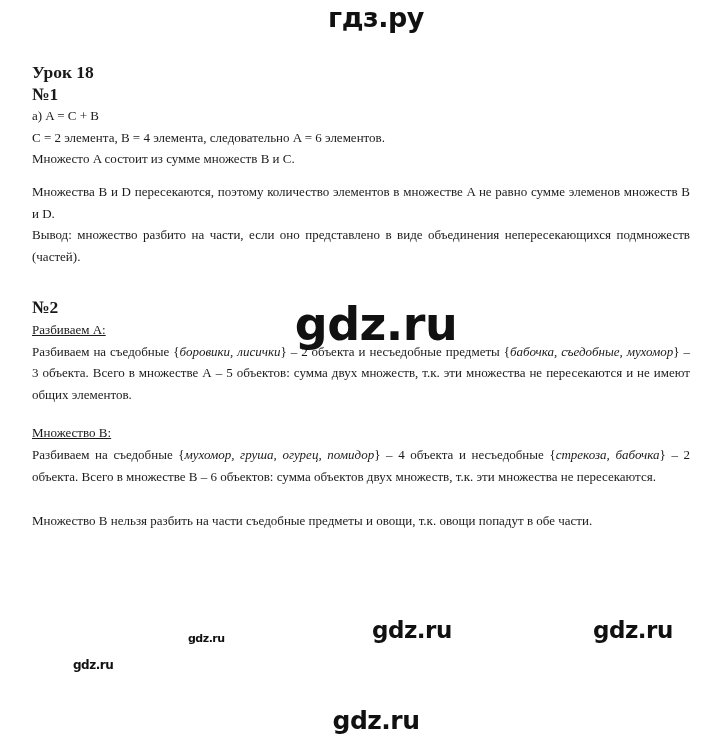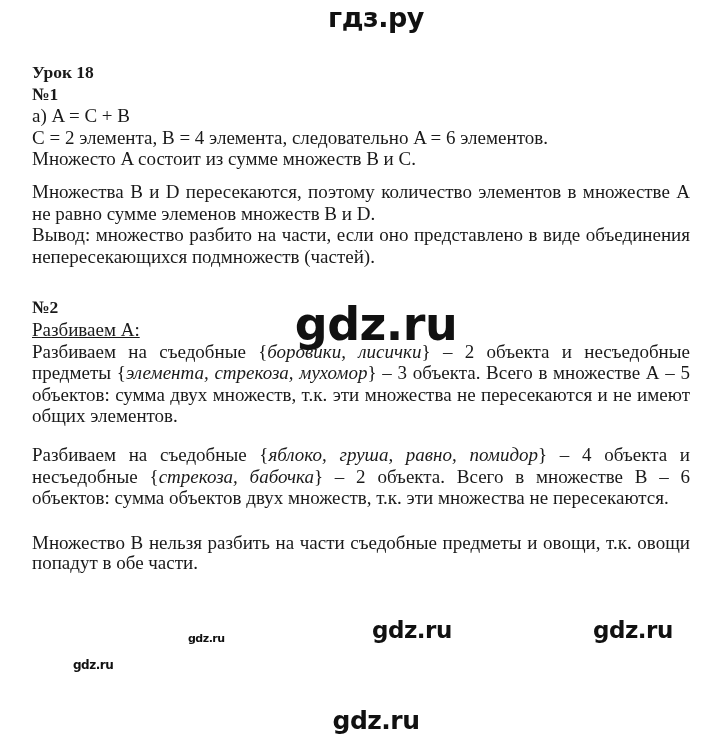--- a/index.html
+++ b/index.html
@@ -67,21 +67,21 @@
   }
   .content {
     position: absolute;
     left: 32px;
     top: 38px;
     width: 658px;
   }
 
   .line,
   .para {
-    font-size: 19px;
+    font-size: 13px;
     line-height: 21.6px;
     margin: 0;
   }
 
   .para {
     text-align: justify;
     text-justify: inter-word;
   }
 
   .heading {
@@ -118,25 +118,28 @@
     <div class="para">Множества B и D пересекаются, поэтому количество элементов в множестве A не равно сумме элеменов множеств B и D.</div>
     <div class="para">Вывод: множество разбито на части, если оно представлено в виде объединения непересекающихся подмножеств (частей).</div>
 
     <div class="gap-xl"></div>
 
     <div class="heading">№2</div>
 
     <div class="line">
       <span class="u">Разбиваем А:</span>
     </div>
-    <div class="para"><span>Разбиваем на съедобные {</span><span class="i">боровики, лисички</span><span>} – 2 объекта и несъедобные предметы {</span><span class="i">элемента, стрекоза, мухомор</span><span>} – 3 объекта. Всего в множестве А – 5 объектов: сумма двух множеств, т.к. эти множества не пересекаются и не имеют общих элементов.</span></div>
+    <div class="para"><span>Разбиваем на съедобные {</span><span class="i">боровики, лисички</span><span>} – 2 объекта и несъедобные предметы {</span><span class="i">бабочка, съедобные, мухомор</span><span>} – 3 объекта. Всего в множестве А – 5 объектов: сумма двух множеств, т.к. эти множества не пересекаются и не имеют общих элементов.</span></div>
 
     <div class="gap-md"></div>
 
-    <div class="para"><span>Разбиваем на съедобные {</span><span class="i">яблоко, груша, равно, помидор</span><span>} – 4 объекта и несъедобные {</span><span class="i">стрекоза, бабочка</span><span>} – 2 объекта. Всего в множестве В – 6 объектов: сумма объектов двух множеств, т.к. эти множества не пересекаются.</span></div>
+    <div class="line">
+      <span class="u">Множество В:</span>
+    </div>
+    <div class="para"><span>Разбиваем на съедобные {</span><span class="i">мухомор, груша, огурец, помидор</span><span>} – 4 объекта и несъедобные {</span><span class="i">стрекоза, бабочка</span><span>} – 2 объекта. Всего в множестве В – 6 объектов: сумма объектов двух множеств, т.к. эти множества не пересекаются.</span></div>
 
     <div class="gap-lg"></div>
 
 
     <div class="para tight">Множество В нельзя разбить на части съедобные предметы и овощи, т.к. овощи попадут в обе части.</div>
 
   </div>
 </div>
 
 <div class="wm wm-top">гдз.ру</div>

